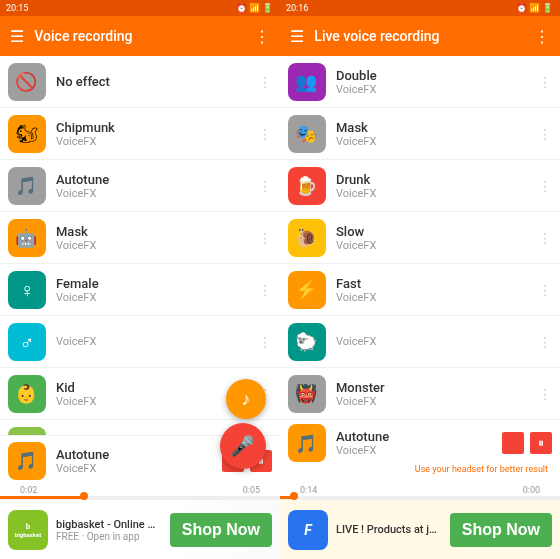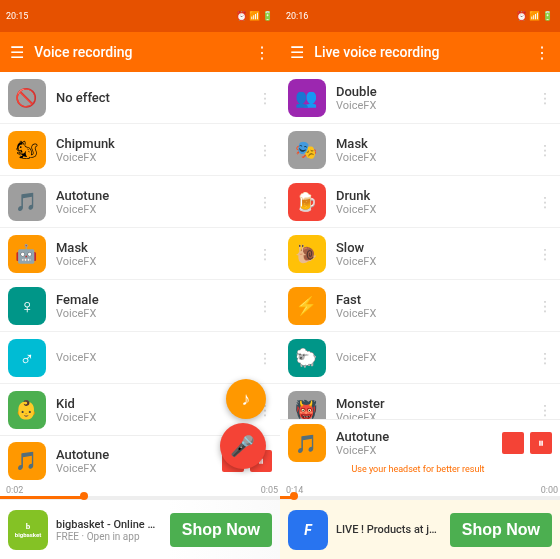--- a/index.html
+++ b/index.html
@@ -15,21 +15,21 @@
     .phone-panel {
       width: 280px;
       height: 559px;
       display: flex;
       flex-direction: column;
       background: #fff;
       position: relative;
     }
 
     .status-bar {
-      height: 32px;
+      height: 16px;
       background: #e65100;
       display: flex;
       align-items: center;
       justify-content: space-between;
       padding: 0 6px;
       color: white;
       font-size: 9px;
     }
 
     .status-left, .status-right {
@@ -184,29 +184,29 @@
     }
 
     .progress-fill {
       height: 100%;
       background: #ff6d00;
     }
 
     .time-label-left {
       position: absolute;
       bottom: 4px;
-      left: 6px;
+      left: 20px;
       font-size: 9px;
       color: #999;
     }
 
     .time-label-right {
       position: absolute;
       bottom: 4px;
-      right: 2px;
+      right: 20px;
       font-size: 9px;
       color: #999;
     }
 
     .progress-dot {
       position: absolute;
       bottom: -1px;
       width: 8px;
       height: 8px;
       border-radius: 50%;
@@ -568,21 +568,21 @@
       <div class="player-icon bg-orange">🎵</div>
       <div class="player-text">
         <div class="player-name">Autotune</div>
         <div class="player-sub">VoiceFX</div>
       </div>
       <div class="player-controls">
         <div class="stop-btn"></div>
         <div class="pause-btn">⏸</div>
       </div>
     </div>
-    <div class="headphone-note" style="width:100%;text-align:center;padding-right:4px;">Use your headset for better result</div>
+    <div class="headphone-note" style="width:100%;text-align:right;padding-right:4px;">Use your headset for better result</div>
     <span class="time-label-left">0:14</span>
     <span class="time-label-right">0:00</span>
     <div class="progress-bar-container">
       <div class="progress-fill" style="width:5%"></div>
       <div class="progress-dot" style="left:5%"></div>
     </div>
   </div>
 
   <div class="ad-banner" style="background:#fff9e6;">
     <div class="flipkart-logo-bg">

